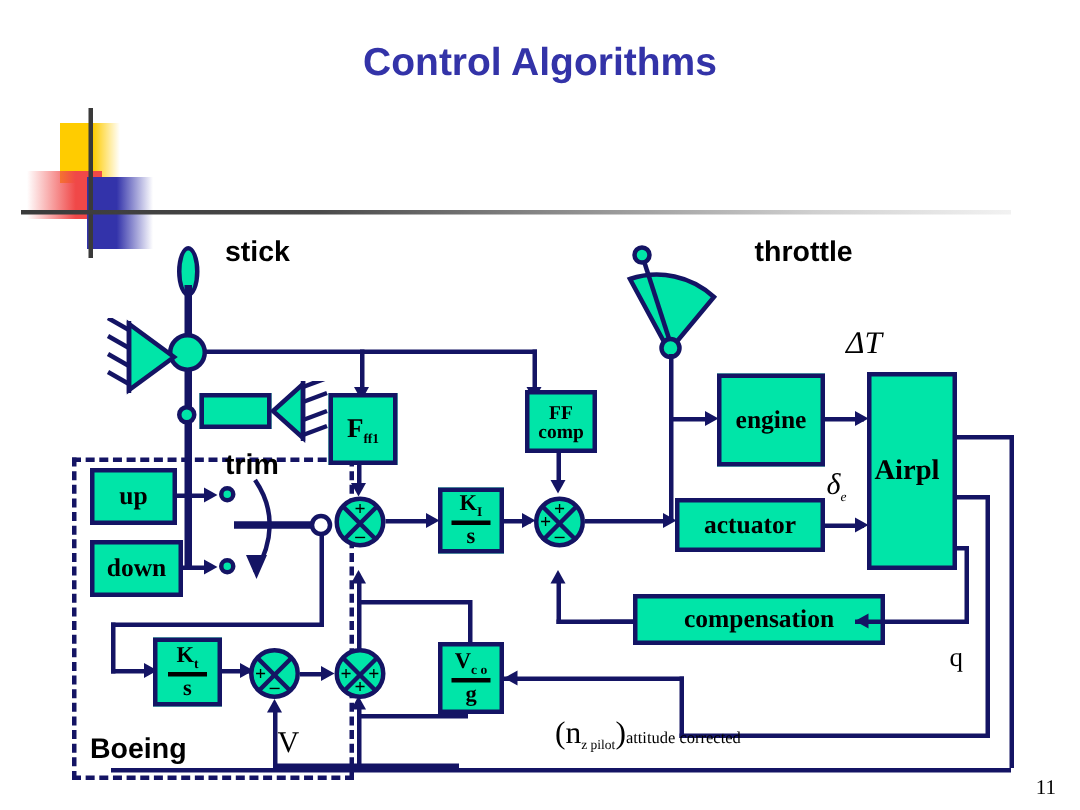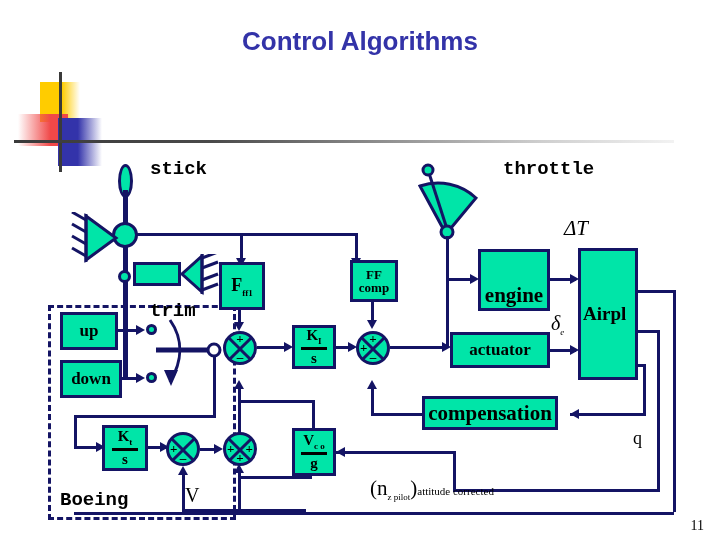--- a/index.html
+++ b/index.html
@@ -24,21 +24,21 @@
   
   .title{position:absolute;left:0;top:26px;width:720px;text-align:center;
     color:#3333A8;font-size:26px;font-weight:bold;line-height:30px;
     font-family:"Liberation Sans",sans-serif;}
 
   
   .blk{position:absolute;background:#00E5A8;border:3px solid #141464;
     box-sizing:border-box;display:flex;align-items:center;justify-content:center;
     color:#000;font-family:"Liberation Serif",serif;font-weight:bold;}
   .lbl{position:absolute;color:#000;font-family:"Liberation Serif",serif;font-weight:normal;}
-  .lbl-sans{position:absolute;color:#000;font-family:Liberation Mono, monospace;font-weight:bold;}
+  .lbl-sans{position:absolute;color:#000;font-family:Liberation Sans, sans-serif;font-weight:bold;}
   .ln{position:absolute;background:#141464;}
   .lnh{height:3px;}
   .lnv{width:3px;}
 
   
   .ar{position:absolute;width:0;height:0;}
   .ar-r{border-top:5px solid transparent;border-bottom:5px solid transparent;border-left:9px solid #141464;}
   .ar-l{border-top:5px solid transparent;border-bottom:5px solid transparent;border-right:9px solid #141464;}
   .ar-d{border-left:5px solid transparent;border-right:5px solid transparent;border-top:9px solid #141464;}
   .ar-u{border-left:5px solid transparent;border-right:5px solid transparent;border-bottom:9px solid #141464;}
@@ -243,21 +243,21 @@
   <div class="ln lnh" style="left:336px;top:346px;width:18px;"></div>
   <div class="ar ar-r" style="left:348px;top:342px;"></div>
 
   <div class="ln lnv" style="left:371px;top:386px;height:30px;"></div>
   <div class="ar ar-u" style="left:367px;top:380px;"></div>
   <div class="ln lnh" style="left:371px;top:413px;width:56px;"></div>
 
   <div class="ln lnh" style="left:390px;top:346px;width:56px;"></div>
   <div class="ar ar-r" style="left:442px;top:342px;"></div>
 
-  <div class="blk" style="left:478px;top:249px;width:72px;height:62px;font-size:21px;align-items:flex-end;">
+  <div class="blk" style="left:478px;top:249px;width:72px;height:62px;font-size:17px;">
     <span>engine</span>
   </div>
   <div class="ln lnh" style="left:550px;top:278px;width:26px;"></div>
   <div class="ar ar-r" style="left:570px;top:274px;"></div>
 
   <div class="blk" style="left:450px;top:332px;width:100px;height:36px;font-size:17px;">
     <span>actuator</span>
   </div>
   <div class="ln lnh" style="left:550px;top:349px;width:26px;"></div>
   <div class="ar ar-r" style="left:570px;top:345px;"></div>
@@ -269,21 +269,21 @@
 
   <div class="ln lnh" style="left:638px;top:290px;width:38px;"></div>
   <div class="ln lnv" style="left:673px;top:290px;height:222px;"></div>
   <div class="ln lnh" style="left:638px;top:330px;width:22px;"></div>
   <div class="ln lnv" style="left:657px;top:330px;height:162px;"></div>
   <div class="ln lnh" style="left:638px;top:364px;width:8px;"></div>
   <div class="ln lnv" style="left:643px;top:364px;height:51px;"></div>
 
   <div class="lbl" style="left:633px;top:428px;font-size:18px;">q</div>
 
-  <div class="blk" style="left:422px;top:396px;width:136px;height:34px;font-size:21px;">
+  <div class="blk" style="left:422px;top:396px;width:168px;height:34px;font-size:17px;">
     <span>compensation</span>
   </div>
   <div class="ln lnh" style="left:570px;top:413px;width:76px;"></div>
   <div class="ar ar-l" style="left:570px;top:409px;"></div>
 
   <div class="ln lnh" style="left:400px;top:413px;width:24px;"></div>
 
   <div class="blk frac" style="left:292px;top:428px;width:44px;height:48px;">
     <span class="num"><span>V</span><span class="sub">c o</span></span>
     <span class="fracline"></span>

